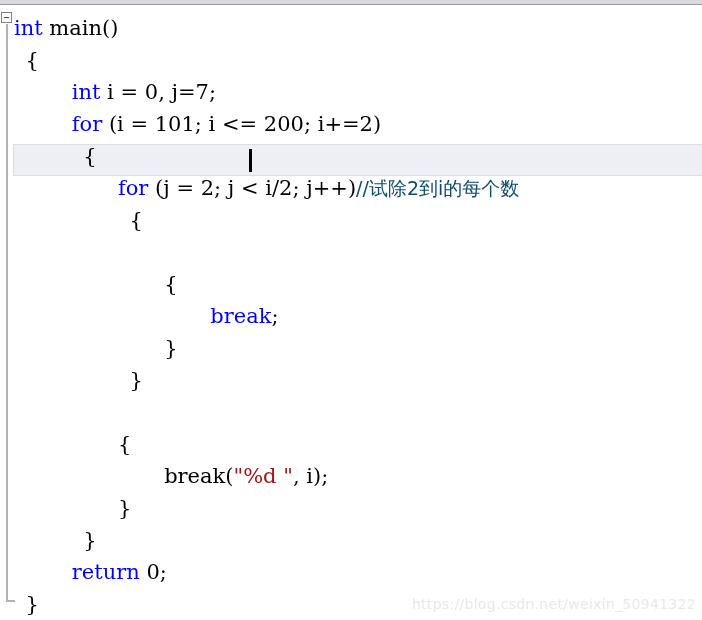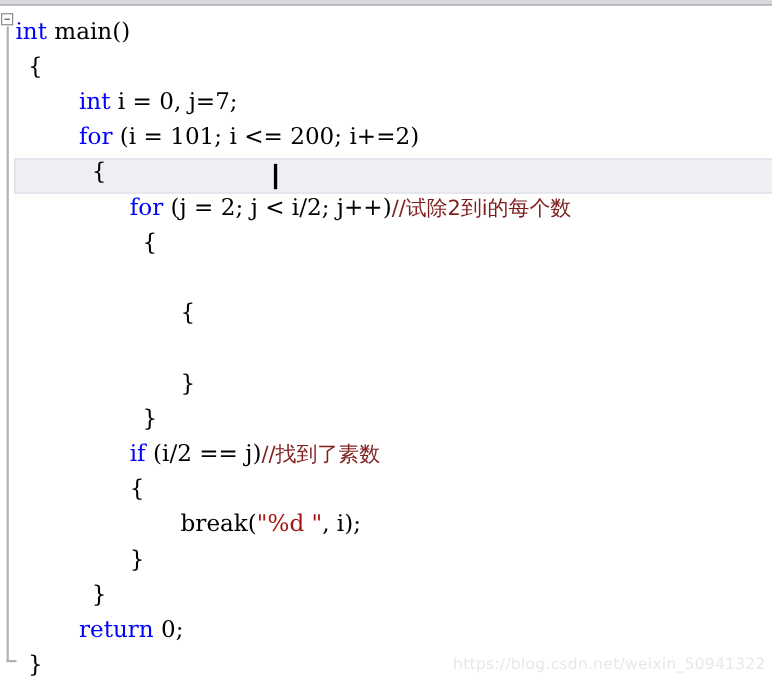--- a/index.html
+++ b/index.html
@@ -81,21 +81,21 @@
     height: 32px;
     line-height: 32px;
     white-space: pre;
     font-size: 21px;
     color: #000000;
     letter-spacing: 0px;
   }
 
   
   .kw  { color: #0000ff; }
-  .cmt { color: #7f1d1d; font-family: "DejaVu Sans", "Liberation Sans", sans-serif; font-size: 19px; }
+  .cmt { color: #0c4a6e; font-family: "DejaVu Sans", "Liberation Sans", sans-serif; font-size: 19px; }
   .str { color: #a31515; }
   .pun { color: #000000; }
 
   
   #current-line-highlight {
     position: absolute;
     left: 13px;
     top: 158px;
     width: 689px;
     height: 32px;
@@ -147,23 +147,23 @@
 
   <div id="code">
       <div class="line" style="top: 4px; left: 14px;"><span class="kw">int</span><span class="pun"> main()</span></div>
       <div class="line" style="top: 36px; left: 25.55px;"><span class="pun">{</span></div>
       <div class="line" style="top: 68px; left: 71.75px;"><span class="kw">int</span><span class="pun"> i = 0, j=7;</span></div>
       <div class="line" style="top: 100px; left: 71.75px;"><span class="kw">for</span><span class="pun"> (i = 101; i &lt;= 200; i+=2)</span></div>
       <div class="line" style="top: 132px; left: 83.3px;"><span class="pun">{</span></div>
       <div class="line" style="top: 164px; left: 117.95px;"><span class="kw">for</span><span class="pun"> (j = 2; j &lt; i/2; j++)</span><span class="cmt">//试除2到i的每个数</span></div>
       <div class="line" style="top: 196px; left: 129.5px;"><span class="pun">{</span></div>
       <div class="line" style="top: 260px; left: 164.15px;"><span class="pun">{</span></div>
+      <div class="line" style="top: 292px; left: 210.35px;"><span class="kw">break</span><span class="pun">;</span></div>
       <div class="line" style="top: 324px; left: 164.15px;"><span class="pun">}</span></div>
       <div class="line" style="top: 356px; left: 129.5px;"><span class="pun">}</span></div>
-      <div class="line" style="top: 388px; left: 117.95px;"><span class="kw">if</span><span class="pun"> (i/2 == j)</span><span class="cmt">//找到了素数</span></div>
       <div class="line" style="top: 420px; left: 117.95px;"><span class="pun">{</span></div>
       <div class="line" style="top: 452px; left: 164.15px;"><span class="pun">break(</span><span class="str">"%d "</span><span class="pun">, i);</span></div>
       <div class="line" style="top: 484px; left: 117.95px;"><span class="pun">}</span></div>
       <div class="line" style="top: 516px; left: 83.3px;"><span class="pun">}</span></div>
       <div class="line" style="top: 548px; left: 71.75px;"><span class="kw">return</span><span class="pun"> 0;</span></div>
       <div class="line" style="top: 580px; left: 25.55px;"><span class="pun">}</span></div>
     </div>
 
   <div id="caret" style="top: 141px;"></div>
 </div>

